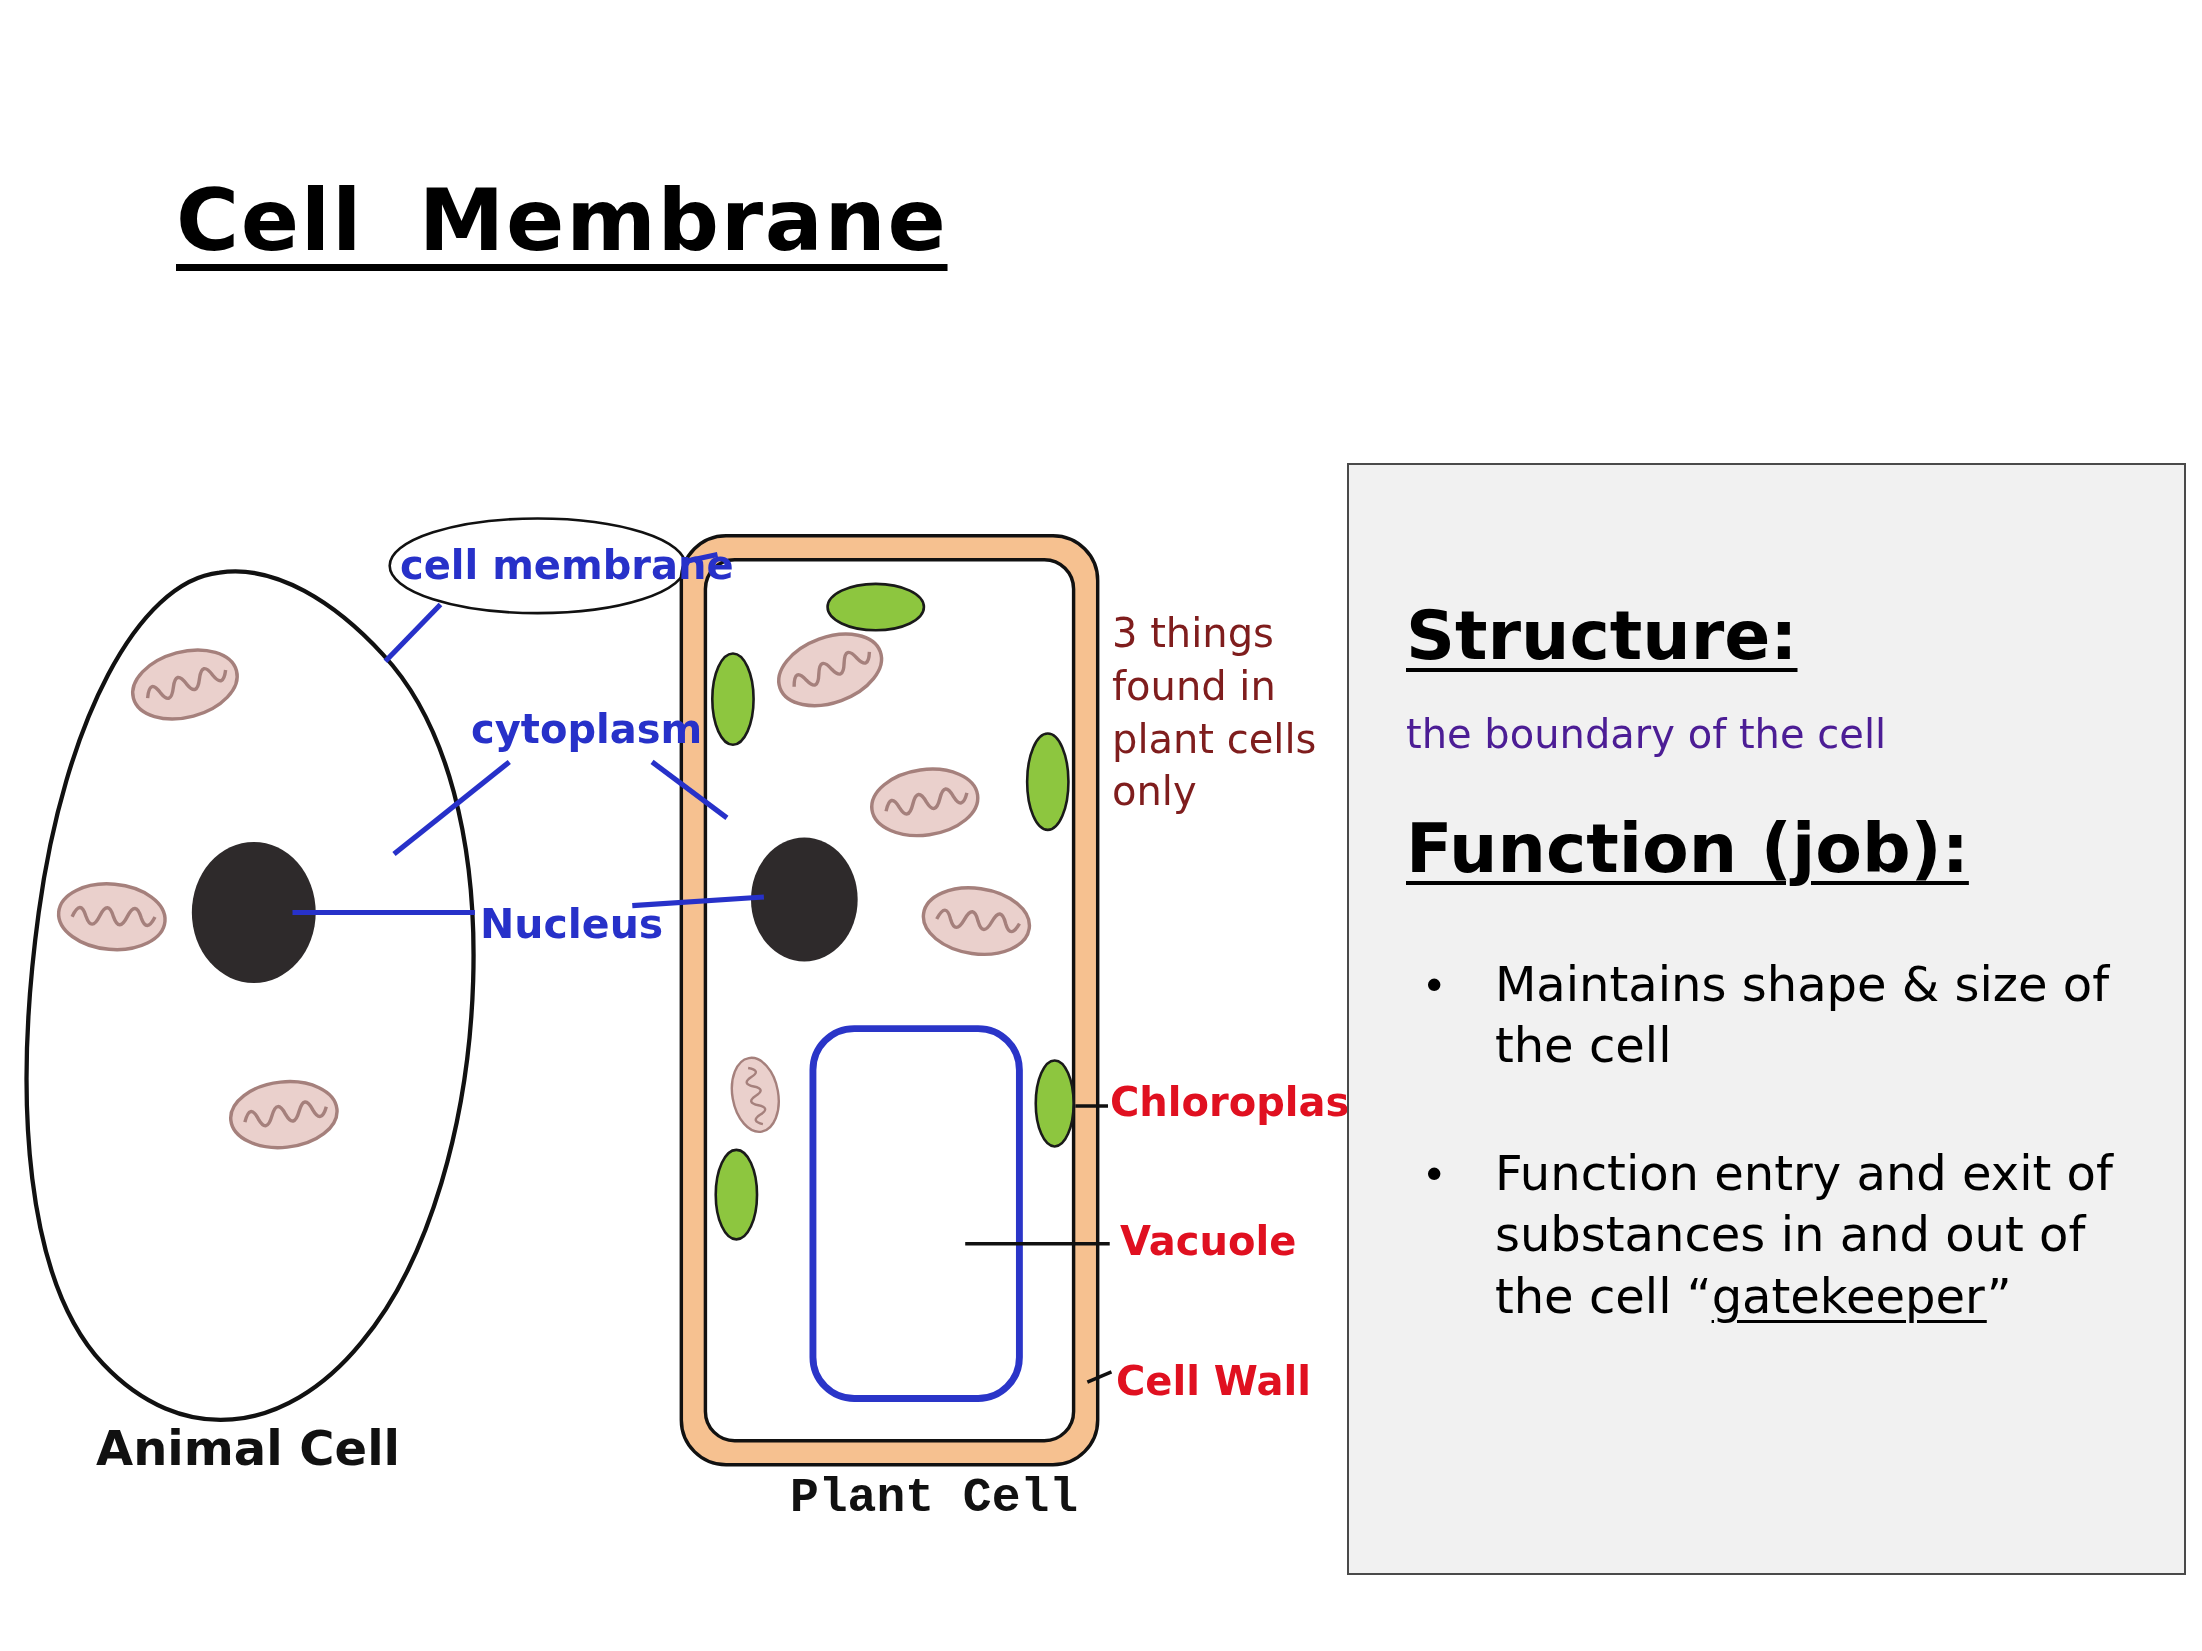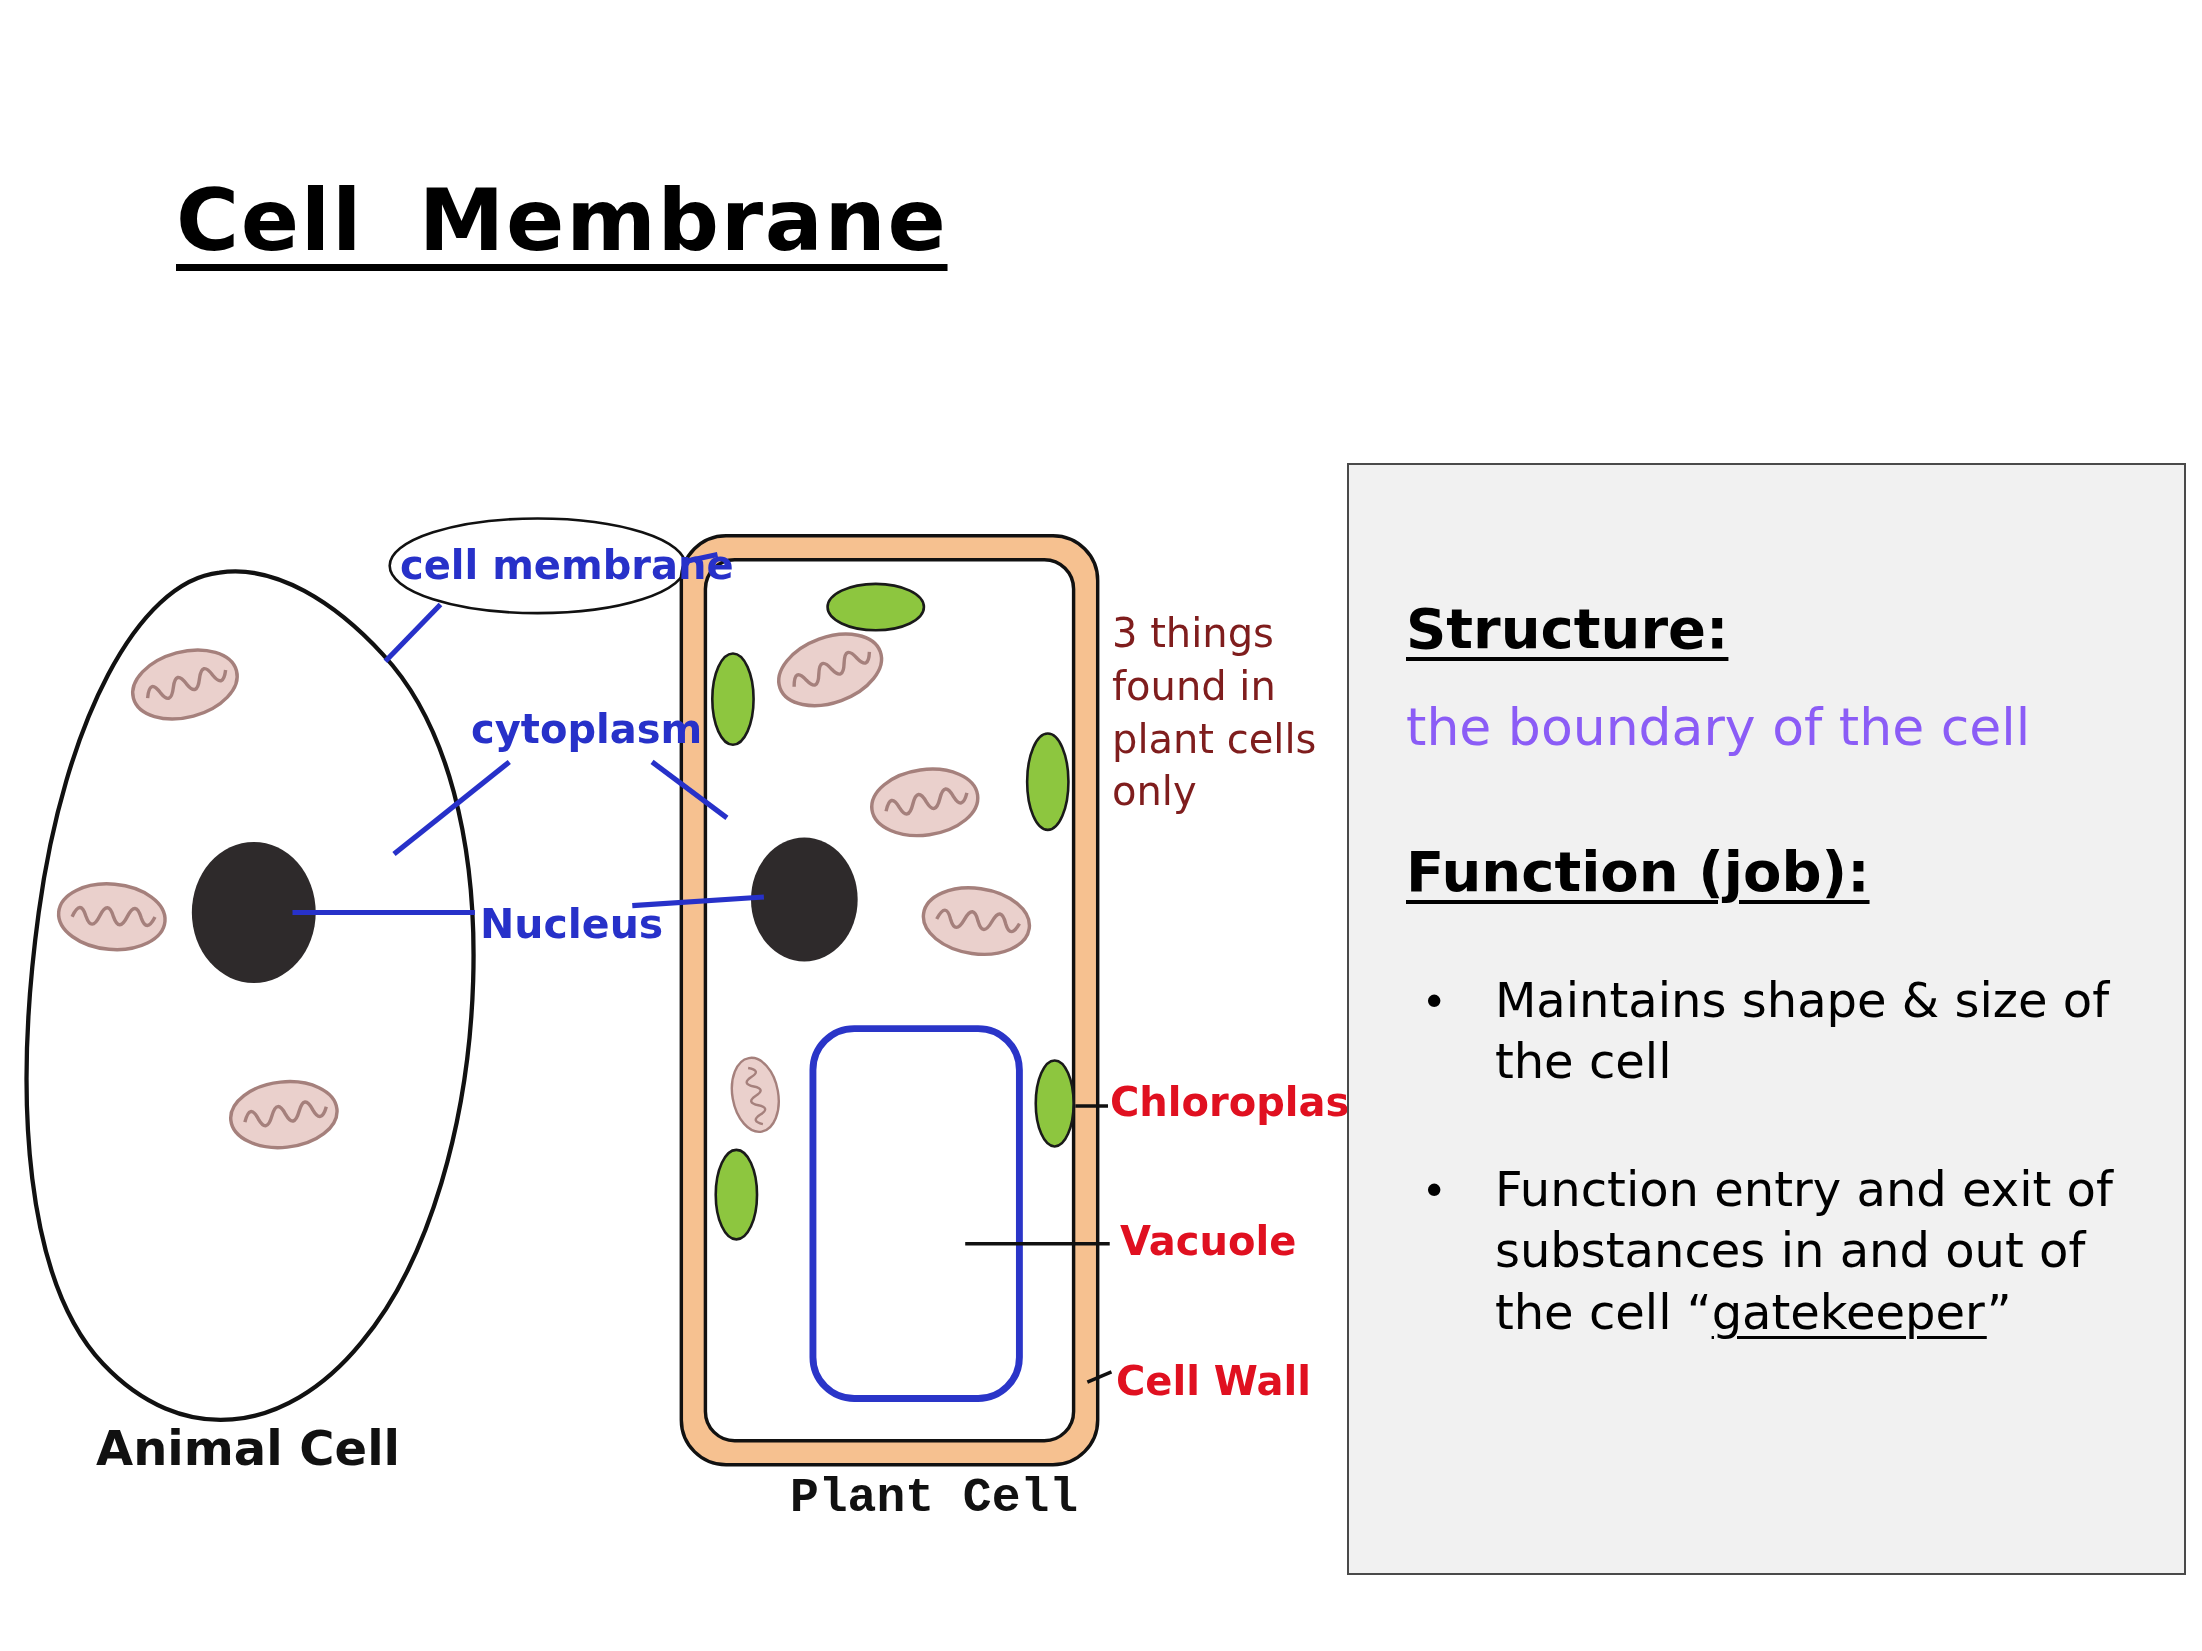--- a/index.html
+++ b/index.html
@@ -28,23 +28,23 @@
   .chl-label{left:1110px;top:1079px;}
   .vac-label{left:1120px;top:1218px;}
   .wall-label{left:1116px;top:1358px;}
   .animal-caption{left:96px;top:1420px;}
   .plant-caption{left:790px;top:1471px;font-family:Liberation Mono, monospace;}
   .panel{
     position:absolute;left:1347px;top:463px;width:839px;height:1112px;
     background:#f1f1f1;border:2.6px solid #4a4a4a;box-sizing:border-box;
     padding:131px 55px 0 57px;
   }
-  .panel .heading{font-size:56px;font-weight:bold;color:#000;margin-bottom:36px;}
+  .panel .heading{font-size:68px;font-weight:bold;color:#000;margin-bottom:36px;}
   .panel .heading .u{text-decoration:underline;text-decoration-thickness:4.3px;text-underline-offset:8.6px;}
-  .panel .body-text{font-size:52px;color:#8b5cf6;margin-bottom:82px;}
+  .panel .body-text{font-size:40px;color:#4c1d95;margin-bottom:52px;}
   .bullets{display:flex;flex-direction:column;gap:46px;margin-top:46px;}
   .bullet-item{display:flex;font-size:48px;color:#000;line-height:1.28;margin-top:20px;}
   .bullet-item::before{content:"\2022";font-size:43px;margin:5.2px 48px 0 15.5px;}
   .bt .u{text-decoration:underline;text-decoration-thickness:3.4px;text-underline-offset:6.9px;}
 </style>
 </head>
 <body>
 
 <div class="slide-title">Cell Membrane</div>
 

